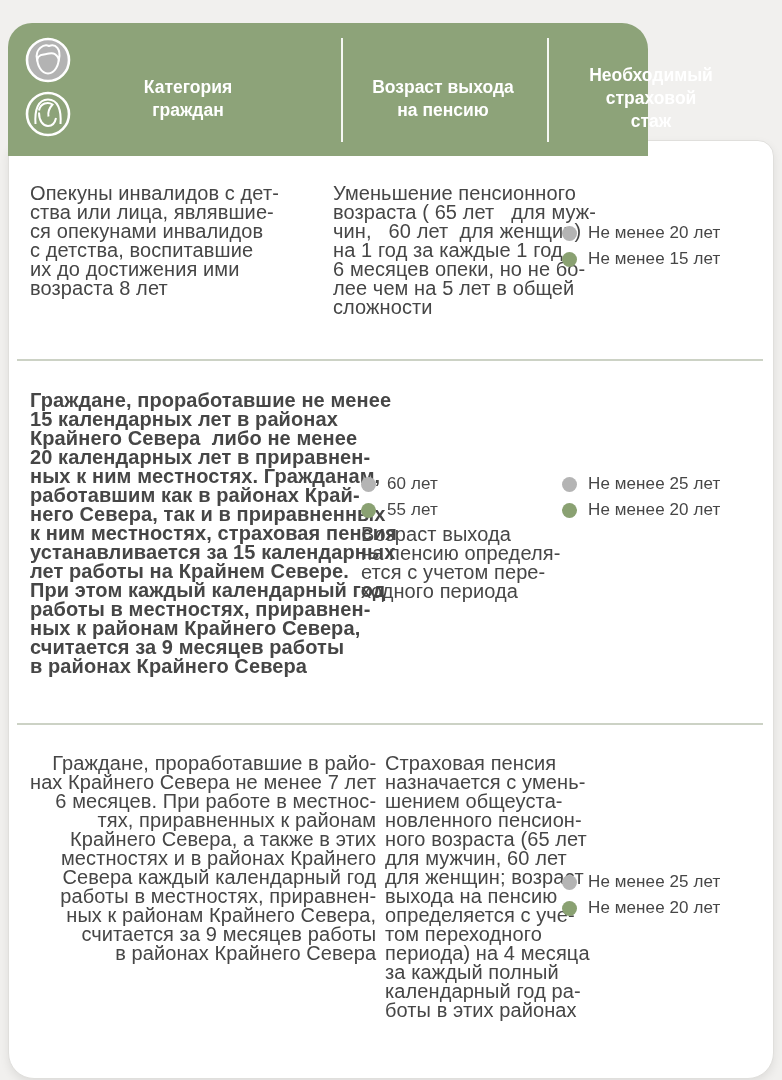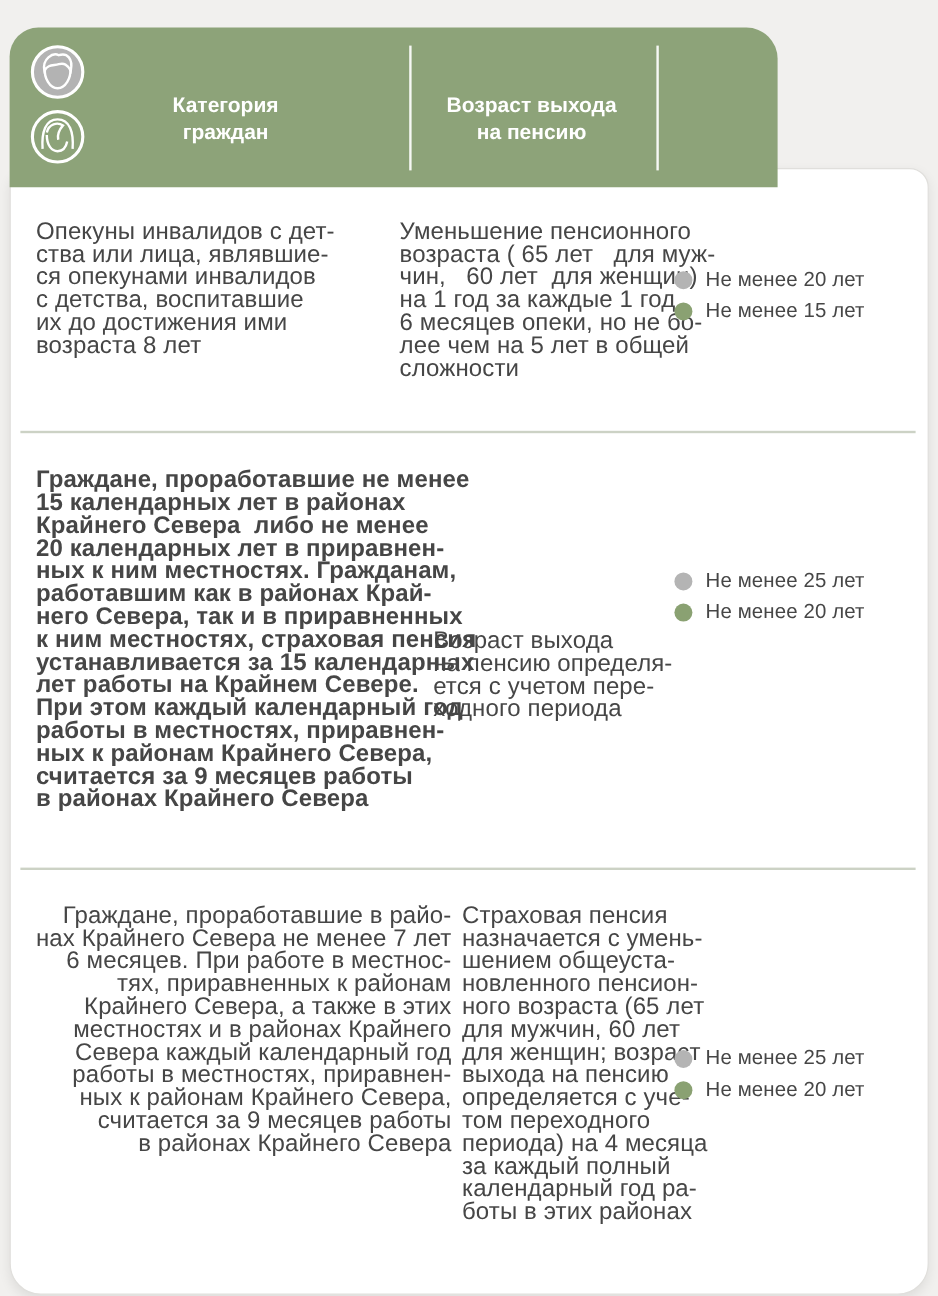--- a/index.html
+++ b/index.html
@@ -79,20 +79,23 @@
         <path d="M14 19.5 C15.5 12 23 10.5 27.5 13.5 C24 17.5 22.5 20.5 23.5 25.5" fill="none" stroke="#ffffff" stroke-width="2"></path>
         <path d="M14 21.5 C14 30 18 35 23 35 C27 35 30 32 31 27" fill="none" stroke="#ffffff" stroke-width="2"></path>
       </svg>
     </span>
     <div class="hdr-label h-col1">Категория
 граждан</div>
     <div class="hdr-divider hd1"></div>
     <div class="hdr-label h-col2">Возраст выхода
 на пенсию</div>
     <div class="hdr-divider hd2"></div>
+    <div class="hdr-label h-col3">Необходимый
+страховой
+стаж</div>
   </div>
 
   <div class="text r1-cat">Опекуны инвалидов с дет-
 ства или лица, являвшие-
 ся опекунами инвалидов
 с детства, воспитавшие
 их до достижения ими
 возраста 8 лет</div>
   <div class="text r1-age">Уменьшение пенсионного
 возраста ( 65 лет   для муж-
@@ -122,20 +125,30 @@
 работавшим как в районах Край-
 него Севера, так и в приравненных
 к ним местностях, страховая пенсия
 устанавливается за 15 календарных
 лет работы на Крайнем Севере.
 При этом каждый календарный год
 работы в местностях, приравнен-
 ных к районам Крайнего Севера,
 считается за 9 месяцев работы
 в районах Крайнего Севера</div>
+  <div class="bullets r2-age-bullets">
+    <div class="bullet">
+      <span class="dot dot-men"></span>
+      <span class="bullet-label">60 лет</span>
+    </div>
+    <div class="bullet">
+      <span class="dot dot-women"></span>
+      <span class="bullet-label">55 лет</span>
+    </div>
+  </div>
   <div class="text r2-age-note">Возраст выхода
 на пенсию определя-
 ется с учетом пере-
 ходного периода</div>
   <div class="bullets r2-stazh">
     <div class="bullet">
       <span class="dot dot-men"></span>
       <span class="bullet-label">Не менее 25 лет</span>
     </div>
     <div class="bullet">

